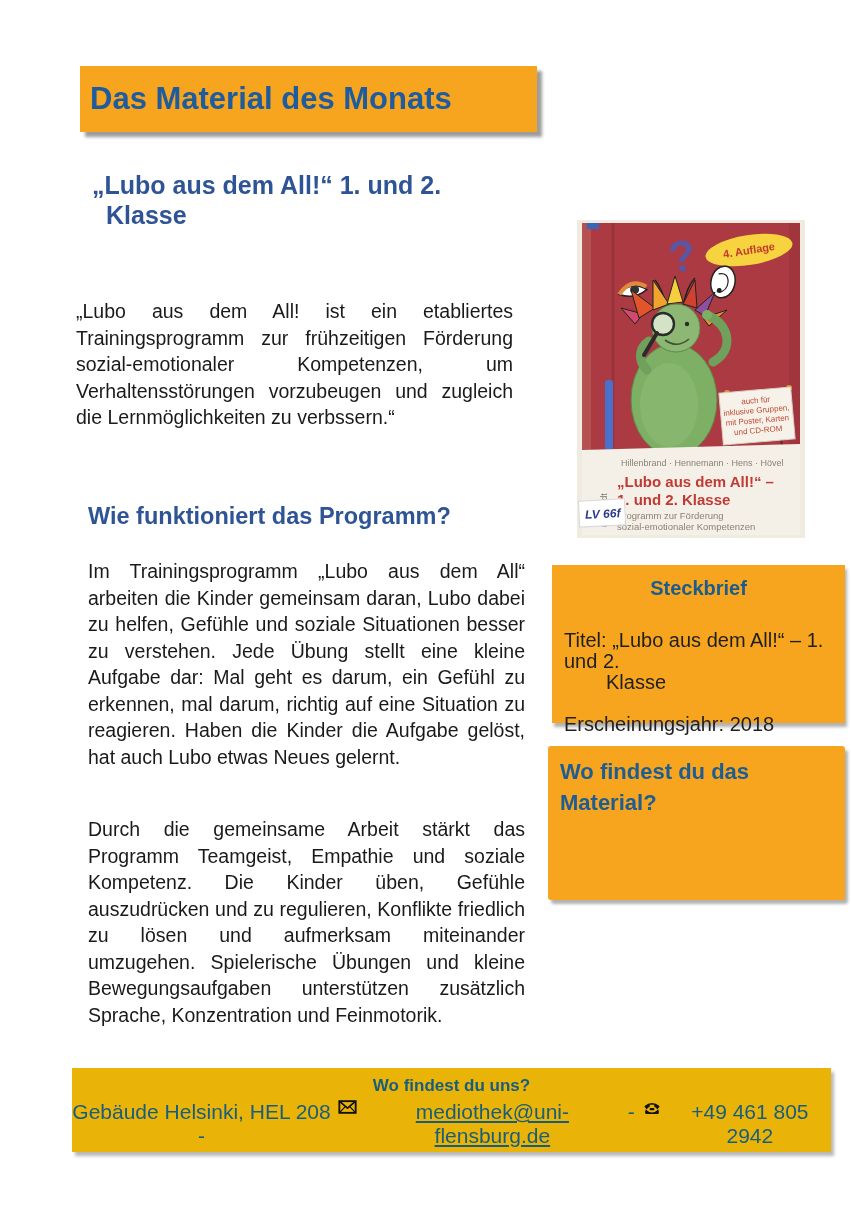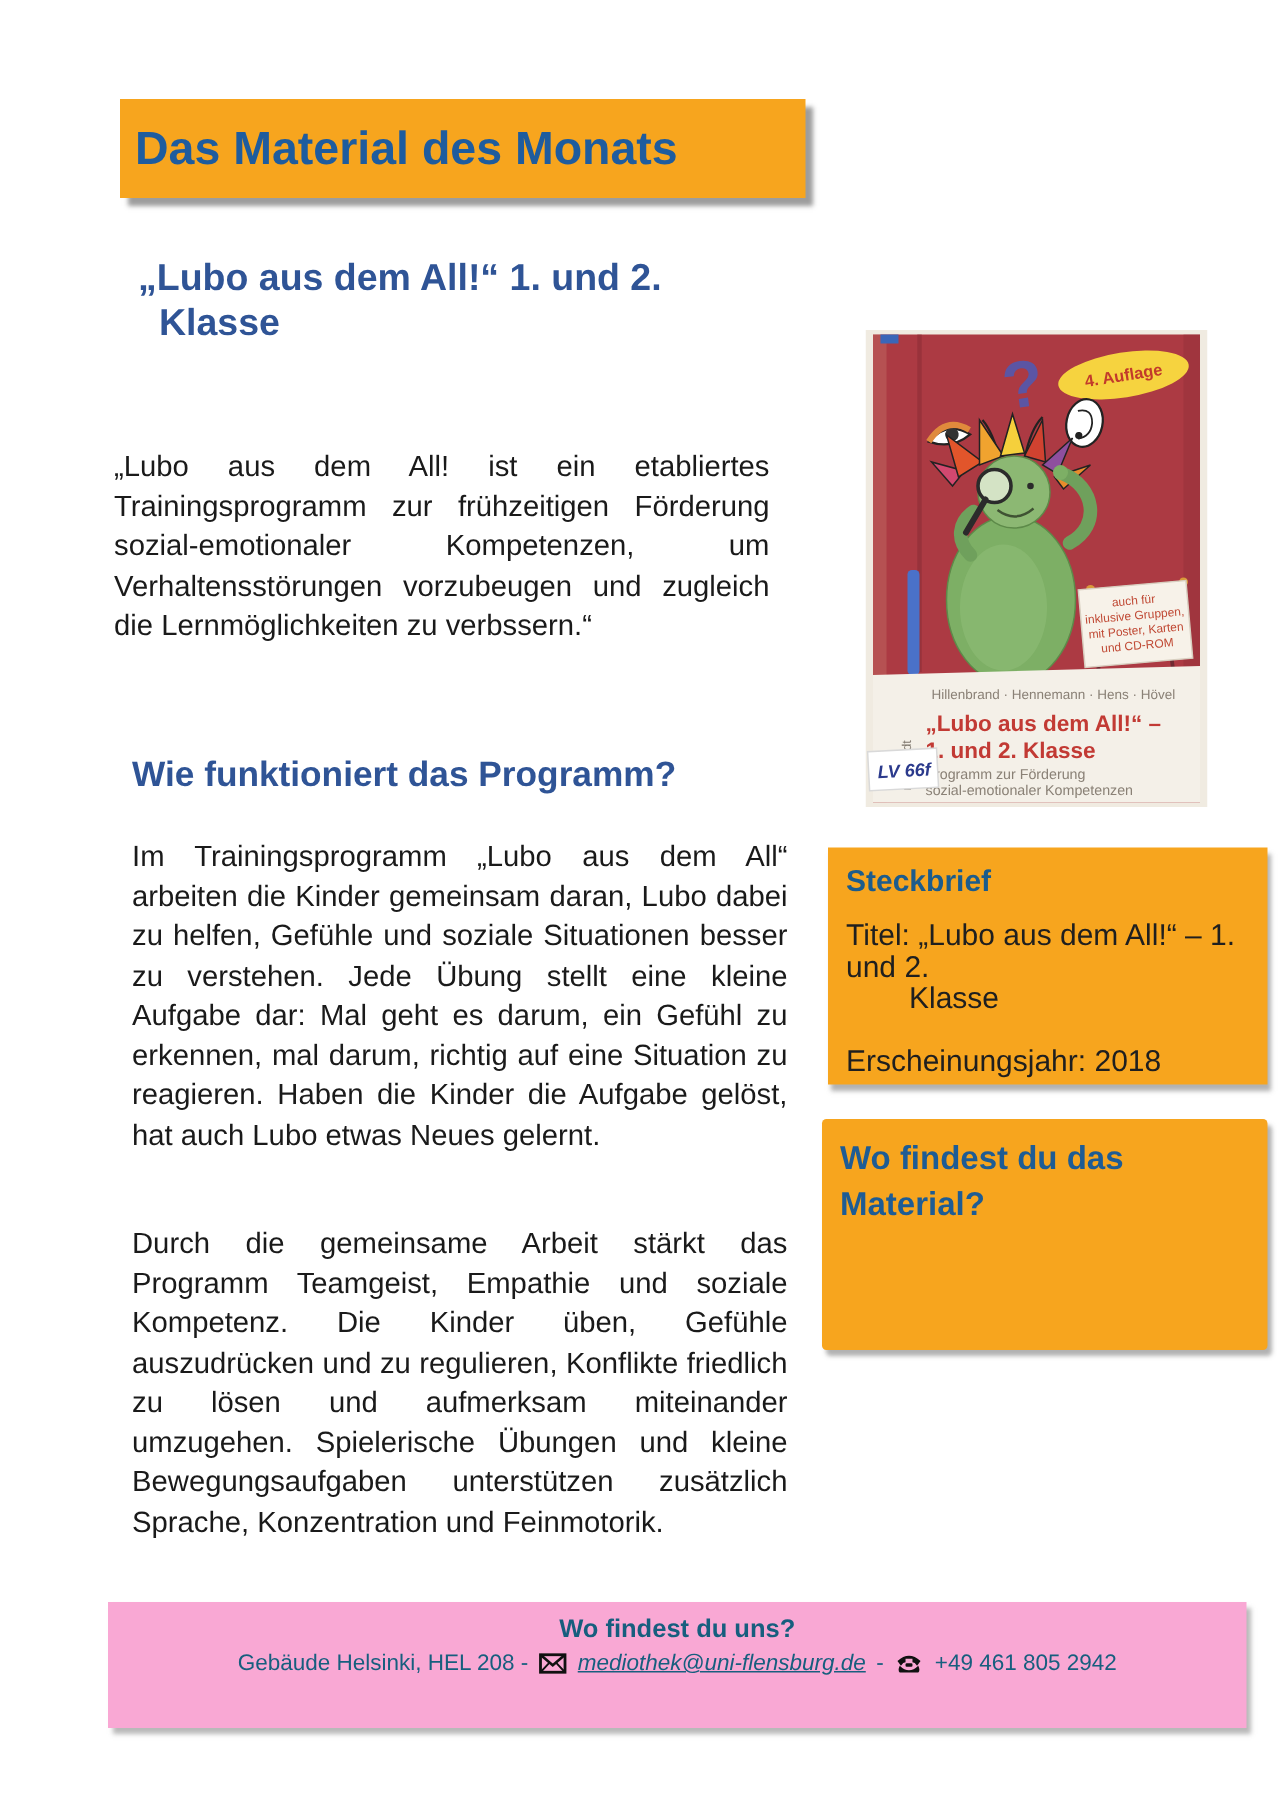--- a/index.html
+++ b/index.html
@@ -65,22 +65,22 @@
 
   
   .steckbrief-box {
     position:absolute; left:552px; top:565px;
     width:293px; height:158px;
     background:#F7A51E;
     box-shadow:2px 4px 3px rgba(115,115,115,0.55);
     padding:12px 12px 0 12px;
   }
   .steckbrief-box h2 {
-    color:#1C5C8C;
-    font-size:20px; font-weight:bold; margin-bottom:14px;
+    text-align:center; color:#1C5C8C;
+    font-size:20px; font-weight:bold; margin-bottom:30px;
   }
   .steckbrief-body { font-size:20px; line-height:21px; color:#1f1f1f; }
   .steckbrief-body .hang { padding-left:42px; }
   .steckbrief-body .year { margin-top:21px; }
 
   .material-box {
     position:absolute; left:548px; top:746px;
     width:297px; height:154px;
     background:#F7A51E;
     border-radius:3px;
@@ -90,31 +90,31 @@
   .material-box h2 {
     color:#1E5C94; font-size:22px; font-weight:bold; line-height:31px;
     margin-bottom:12px;
   }
   .material-body { font-size:15.5px; line-height:22px; color:#1f1f1f; }
 
   
   .footer-banner {
     position:absolute; left:72px; top:1068px;
     width:759px; height:84px;
-    background:#f9a8d4;
+    background:#eab308;
     box-shadow:3px 4px 3px rgba(115,115,115,0.5);
     text-align:center;
     padding-top:8px;
     color:#175E7E;
   }
   .footer-banner h2 { font-size:17px; font-weight:bold; margin-bottom:4px; color:#175E7E; }
-  .footer-line { font-size:15px; display:flex; justify-content:center; align-items:center; gap:7px; }
+  .footer-line { font-size:21px; display:flex; justify-content:center; align-items:flex-start; gap:7px; }
   .footer-line .icon { display:inline-flex; align-items:center; }
   .footer-line a {
-    color:#175E7E; text-decoration:underline; cursor:pointer;font-style:italic;
+    color:#175E7E; text-decoration:underline; cursor:pointer;
   }
 </style>
 </head>
 <body>
 
 <div class="page">
 
   <div class="header-banner">
     <h1>Das Material des Monats</h1>
   </div>

